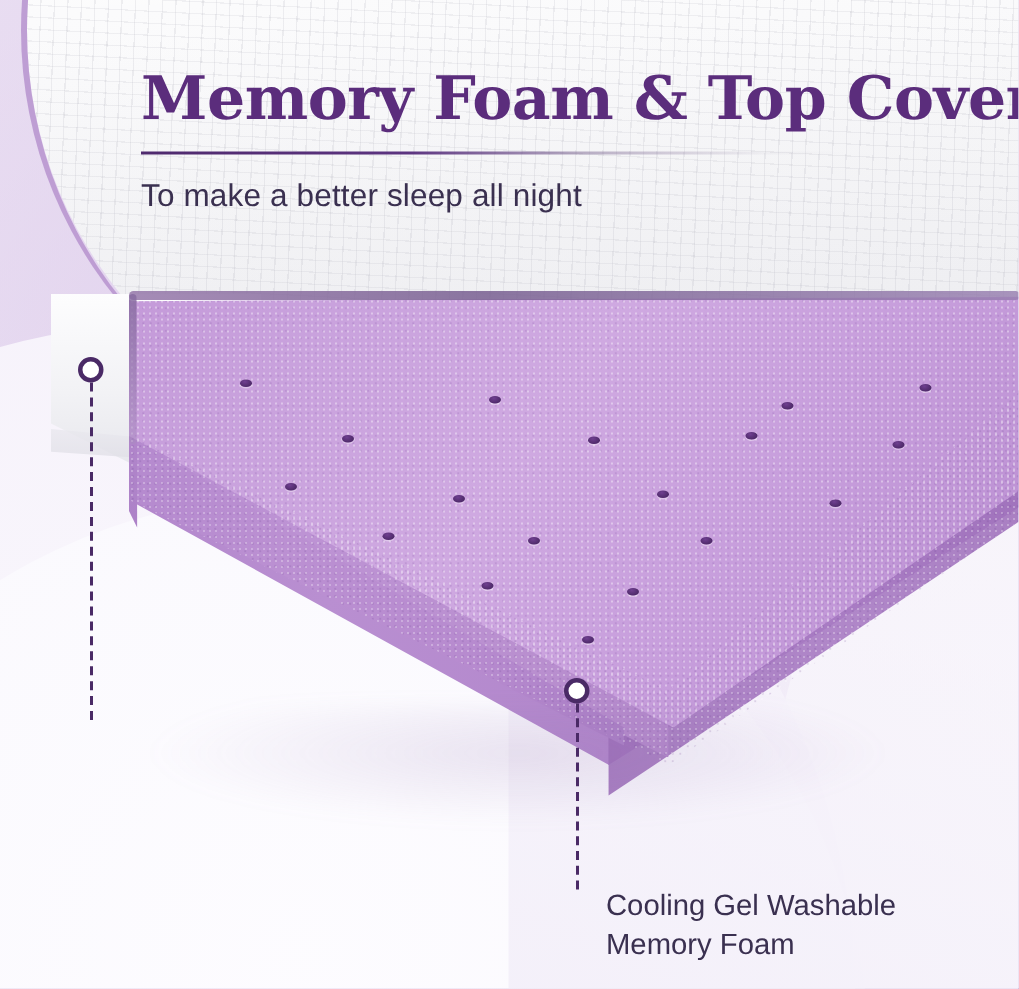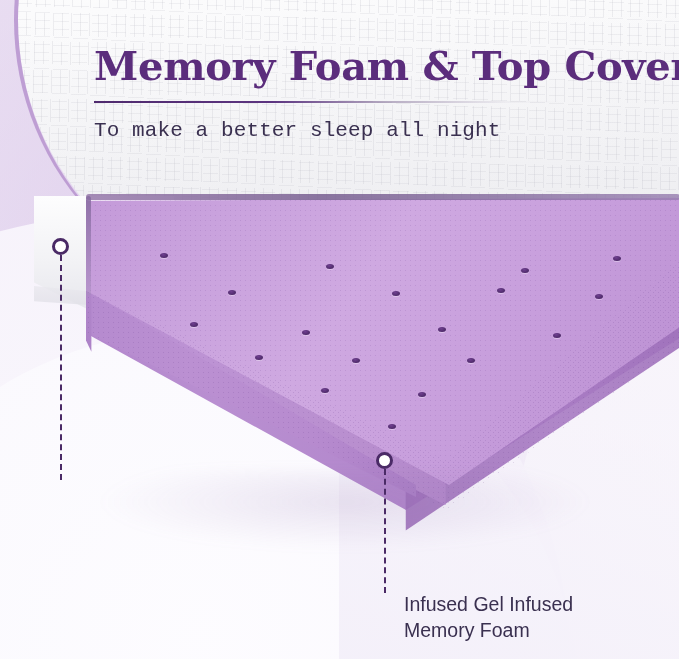--- a/index.html
+++ b/index.html
@@ -238,21 +238,21 @@
     color:#5b2d7c;
     white-space:nowrap;
   }
   .divider {
     margin-top:14px;
     width:470px; height:2px;
     background:linear-gradient(90deg,#4f2a6e 0%, #5c3480 38%, rgba(130,110,150,0.55) 62%, rgba(190,185,200,0.12) 88%, rgba(255,255,255,0) 100%);
   }
   .subtitle {
     margin-top:16px;
-    font-family:Liberation Mono, monospace;
+    font-family:Liberation Sans, sans-serif;
     font-size:21px;
     color:#3a3050;
     letter-spacing:.1px;
   }
 
   
   .marker {
     position:absolute;
     width:17px; height:17px;
     border-radius:50%;
@@ -334,16 +334,16 @@
     <div class="title">Memory Foam &amp; Top Cover</div>
     <div class="divider"></div>
     <div class="subtitle">To make a better sleep all night</div>
   </div>
 
   <div class="marker" style="left:52px; top:238px;"></div>
   <div class="leader" style="left:59.5px; top:255px; height:225px;"></div>
 
   <div class="marker" style="left:376px; top:452px;"></div>
   <div class="leader" style="left:383.5px; top:469px; height:124px;"></div>
-  <div class="callout-text" style="left:404px; top:592px; width:250px;">Infused Gel Infused
+  <div class="callout-text" style="left:404px; top:592px; width:250px;">Cooling Gel Washable
 Memory Foam</div>
 
 </div>
 
 </body></html>

